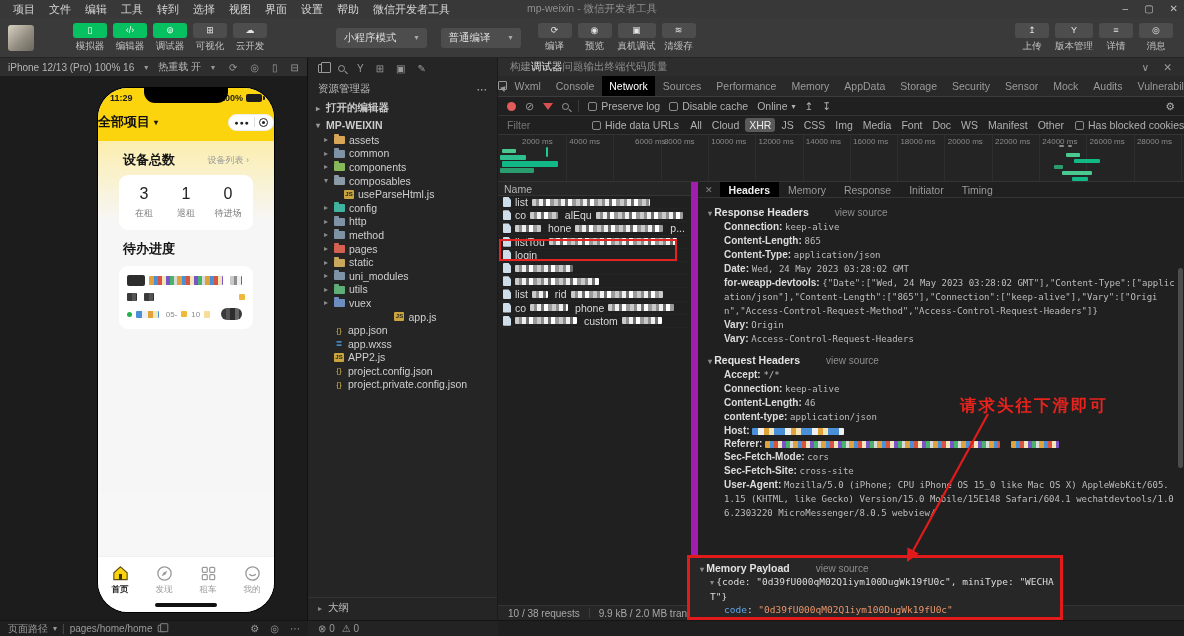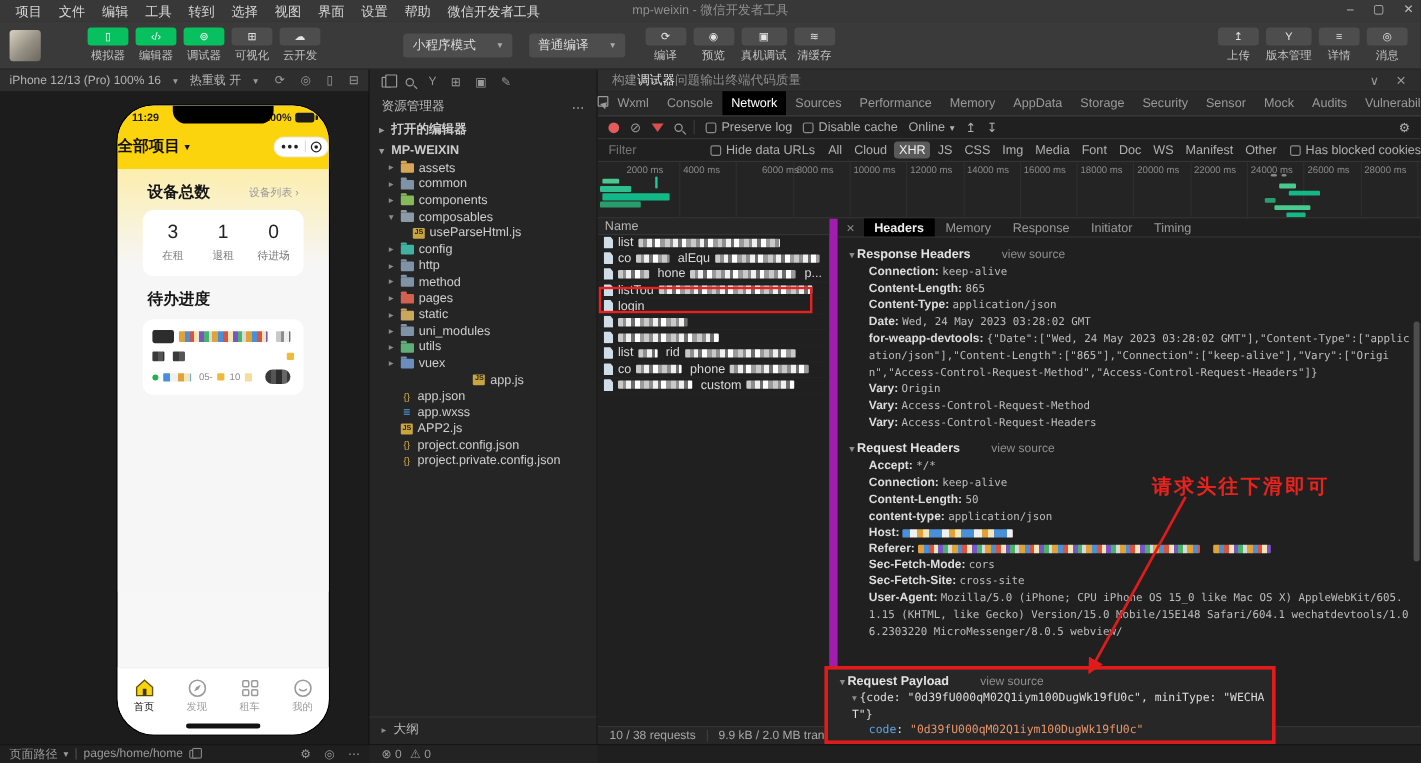--- a/index.html
+++ b/index.html
@@ -59,21 +59,21 @@
 .todo-card{background:#fff;border-radius:9px;padding:9px 8px;margin-top:2px}
 .tc-row{display:flex;align-items:center;gap:4px;margin-bottom:7px}
 .tag{width:18px;height:11px;background:#2d2d2d;border-radius:2px;flex:none}
 .ptxt{font-size:8px;color:#8a8a8a}
 .gdot{width:5px;height:5px;border-radius:50%;background:#23b14d;flex:none}
 .ydot{width:6px;height:6px;border-radius:1px;background:#efb93c;flex:none}
 .ptabbar{position:absolute;bottom:0;left:0;right:0;height:56px;background:#fff;border-top:1px solid #efefef;display:flex;padding-top:7px}
 .ptab{flex:1;text-align:center}
 .ptab svg{width:19px;height:19px;display:block;margin:0 auto}
 .ptab .tl{font-size:8.5px;color:#9a9a9a;margin-top:1px}
-.ptab.act .tl{color:#222;font-weight:normal}
+.ptab.act .tl{color:#222;font-weight:bold}
 .homebar{position:absolute;bottom:5px;left:50%;transform:translateX(-50%);width:62px;height:4px;border-radius:2px;background:#111;z-index:4}
 
 
 .expl{width:190px;background:#252526;border-right:1px solid #1a1a1a;position:relative;flex:none}
 .acticons{display:flex;gap:12px;padding:0 10px;color:#9a9a9a;align-items:center;height:21px;font-size:10px}
 .acticons .on{color:#e8e8e8}
 .explhead{display:flex;justify-content:space-between;align-items:center;padding:3px 10px;color:#bcbcbc;font-size:10.5px}
 .sect{display:flex;align-items:center;gap:4px;padding:2px 6px;color:#cccccc;font-weight:bold;font-size:10.5px}
 .sect .arw{font-size:8px;color:#9a9a9a;width:8px}
 .trow{display:flex;align-items:center;gap:4px;height:13.6px;color:#cfcfcf;font-size:10.5px;white-space:nowrap}
@@ -705,31 +705,30 @@
             <span><span class="arw">▾ </span><span>Response Headers</span></span>
             <span class="vs">view source</span>
           </div>
           <div>
               <div class="hline"><span class="hk">Connection: </span><span class="hv">keep-alive</span></div>
               <div class="hline"><span class="hk">Content-Length: </span><span class="hv">865</span></div>
               <div class="hline"><span class="hk">Content-Type: </span><span class="hv">application/json</span></div>
               <div class="hline"><span class="hk">Date: </span><span class="hv">Wed, 24 May 2023 03:28:02 GMT</span></div>
               <div class="hline"><span class="hk">for-weapp-devtools: </span><span class="hv">{"Date":["Wed, 24 May 2023 03:28:02 GMT"],"Content-Type":["application/json"],"Content-Length":["865"],"Connection":["keep-alive"],"Vary":["Origin","Access-Control-Request-Method","Access-Control-Request-Headers"]}</span></div>
               <div class="hline"><span class="hk">Vary: </span><span class="hv">Origin</span></div>
-              <div class="hline"><span class="hk">Vary: </span><span class="hv">Access-Control-Request-Method</span></div>
               <div class="hline"><span class="hk">Vary: </span><span class="hv">Access-Control-Request-Headers</span></div>
             </div>
           <div class="hsec-head" style="margin-top:5px">
             <span><span class="arw">▾ </span><span>Request Headers</span></span>
             <span class="vs">view source</span>
           </div>
           <div>
               <div class="hline"><span class="hk">Accept: </span><span class="hv">*/*</span></div>
               <div class="hline"><span class="hk">Connection: </span><span class="hv">keep-alive</span></div>
-              <div class="hline"><span class="hk">Content-Length: </span><span class="hv">50</span></div>
+              <div class="hline"><span class="hk">Content-Length: </span><span class="hv">46</span></div>
               <div class="hline"><span class="hk">content-type: </span><span class="hv">application/json</span></div>
               <div class="hline"><span class="hk">Host: </span><span class="mz h" style="width: 92px;"></span></div>
               <div class="hline"><span class="hk">Referer: </span><span class="mz c" style="width: 235px;"></span><span class="mz c" style="width: 48px; margin-left: 8px;"></span></div>
               <div class="hline"><span class="hk">Sec-Fetch-Mode: </span><span class="hv">cors</span></div>
               <div class="hline"><span class="hk">Sec-Fetch-Site: </span><span class="hv">cross-site</span></div>
               <div class="hline"><span class="hk">User-Agent: </span><span class="hv">Mozilla/5.0 (iPhone; CPU iPhone OS 15_0 like Mac OS X) AppleWebKit/605.1.15 (KHTML, like Gecko) Version/15.0 Mobile/15E148 Safari/604.1 wechatdevtools/1.06.2303220 MicroMessenger/8.0.5 webview/</span></div>
             </div>
         </div>
         <div class="scrollthumb"></div>
       </div>
@@ -760,21 +759,21 @@
   <div class="sb-expl">
     <span><span>⊗</span> <span>0</span></span>
     <span><span>⚠</span> <span>0</span></span>
   </div>
   <div class="sb-rest"></div>
 </div>
 
 <div class="loginbox"></div>
 <div class="paybox">
   <div class="hsec-head" style="padding:2px 10px 1px">
-    <span><span class="arw">▾ </span><span>Request Payload</span></span>
+    <span><span class="arw">▾ </span><span>Memory Payload</span></span>
     <span class="vs">view source</span>
   </div>
   <div class="hline" style="padding-left:20px"><span class="arw">▾ </span><span class="psum">{code: "0d39fU000qM02Q1iym100DugWk19fU0c", miniType: "WECHAT"}</span></div>
   <div class="hline"><span class="pk">code</span><span class="psum">: </span><span class="pv">"0d39fU000qM02Q1iym100DugWk19fU0c"</span></div>
   <div class="hline"><span class="pk">miniType</span><span class="psum">: </span><span class="pv">"WECHAT"</span></div>
 </div>
 <div class="annot">请求头往下滑即可</div>
 <svg class="arrowsvg">
   <defs>
       <marker id="ah" markerWidth="8" markerHeight="8" refX="5" refY="3" orient="auto">

